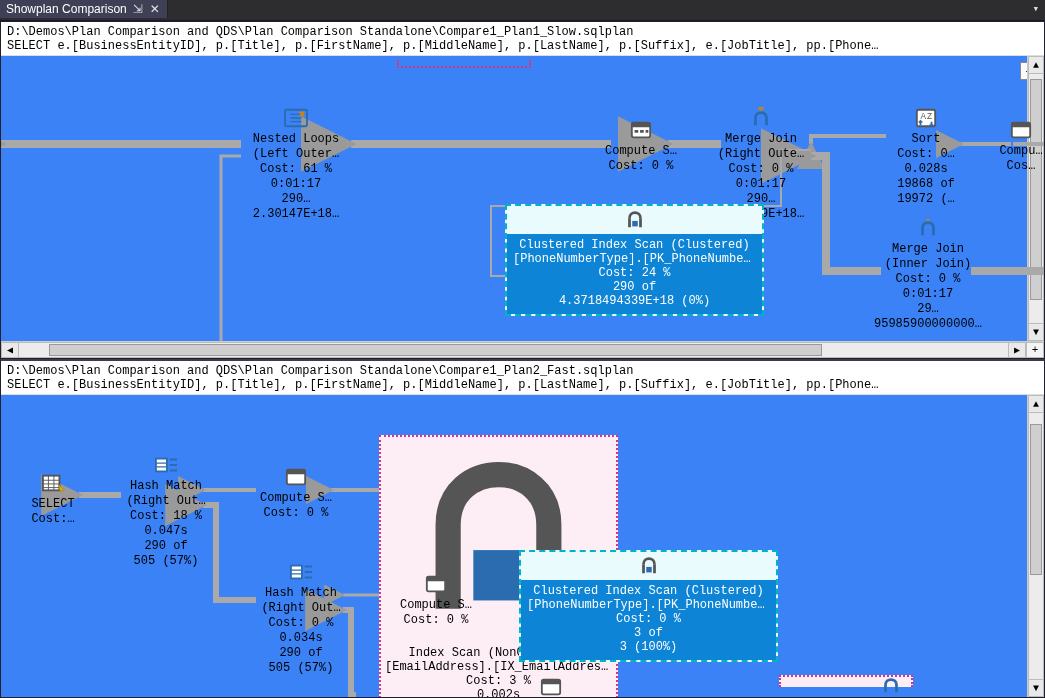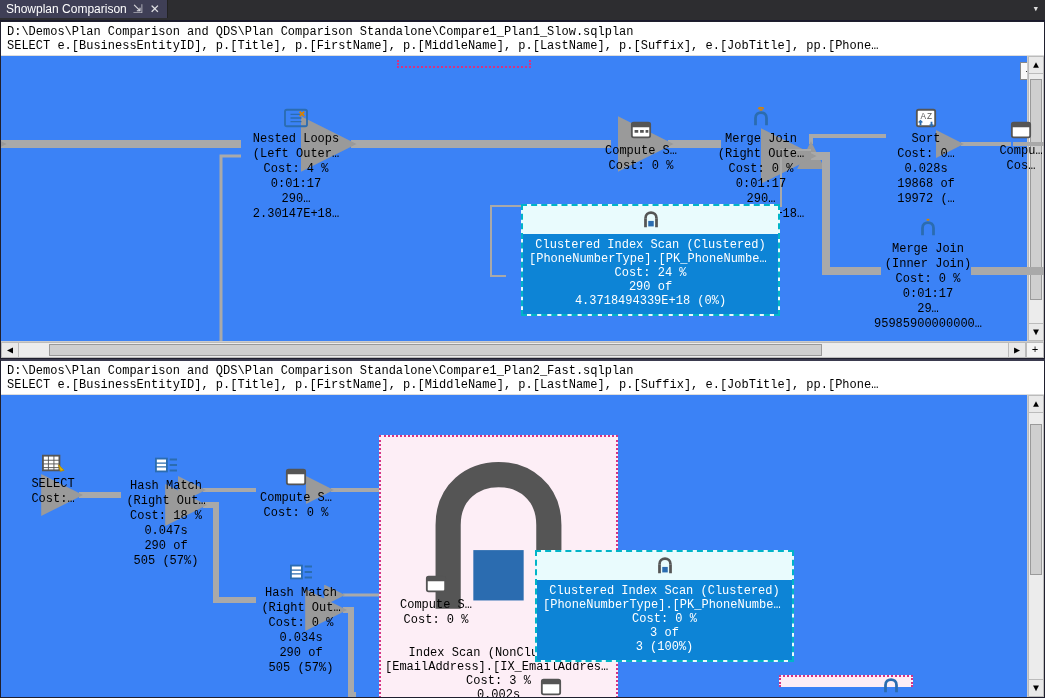--- a/index.html
+++ b/index.html
@@ -29,21 +29,21 @@
   .vscroll .vthumb { position:absolute; left:1px; right:1px; background:#cfcfcf; border:1px solid #9a9a9a; }
 
   .node { position:absolute; text-align:center; line-height:1.25; }
   .node .icon { width:28px; height:24px; margin:0 auto 2px auto; display:flex; align-items:center; justify-content:center; }
   .node svg { width:26px; height:22px; }
   .title { white-space:nowrap; }
   .subtitle { white-space:nowrap; }
   .stat { white-space:nowrap;font-family:Liberation Mono, monospace; }
 
   
-  .blue-box { position:absolute; border:2px dashed #00b4c8; background:#e9fbfd; text-align:center;margin-left:16px; }
+  .blue-box { position:absolute; border:2px dashed #00b4c8; background:#e9fbfd; text-align:center; }
   .blue-head { height:28px; display:flex; align-items:center; justify-content:center; }
   .blue-head svg { width:26px; height:22px; }
   .blue-body { background:#0d84d6; color:#fff; padding:4px 6px 6px 6px; }
   .blue-body .ln { white-space:nowrap; overflow:hidden; text-overflow:ellipsis; }
 
   
   .pink-box { position:absolute; border:2px dotted #d63384; background:#fdeef6; text-align:center; padding:0 0 6px 0; }
   .pink-box .icon { margin-top:4px; }
   .pink-box .ln { white-space:nowrap; overflow:hidden; text-overflow:ellipsis; padding:0 4px; }
 
@@ -114,21 +114,21 @@
             <div class="icon">
               <svg viewBox="0 0 28 24">
                   <rect x="2" y="3" width="24" height="18" rx="2" fill="none" stroke="#2b6cb0" stroke-width="2"></rect>
                   <path d="M8 8 h12 M8 12 h12 M8 16 h12" stroke="#2b6cb0" stroke-width="1.5"></path>
                   <path d="M18 5 l5 5" stroke="#d98300" stroke-width="2"></path>
                   <path d="M23 5 l-5 5" stroke="#d98300" stroke-width="2"></path>
                 </svg>
             </div>
             <div class="title">Nested Loops</div>
             <div class="subtitle">(Left Outer…</div>
-            <div class="stat">Cost: 4 %</div>
+            <div class="stat">Cost: 61 %</div>
             <div class="stat">0:01:17</div>
             <div class="stat">290…</div>
             <div class="stat">2.30147E+18…</div>
           </div>
 
           <div class="node" style="left:600px; top:62px; width:80px;">
             <div class="icon">
               <svg viewBox="0 0 28 24">
                   <rect x="4" y="4" width="20" height="16" rx="2" fill="#fff" stroke="#555" stroke-width="2"></rect>
                   <rect x="4" y="4" width="20" height="5" fill="#555"></rect>
@@ -263,21 +263,21 @@
 
             <polyline points="255,205 215,205 215,110 202,110" fill="none" stroke="#a9a9a9" stroke-width="6" marker-end="url(#ah2)"></polyline>
 
             <polyline points="395,200 342,200" fill="none" stroke="#a9a9a9" stroke-width="3" marker-end="url(#ah2)"></polyline>
 
             <polyline points="520,200 468,200" fill="none" stroke="#a9a9a9" stroke-width="3" marker-end="url(#ah2)"></polyline>
 
             <polyline points="355,300 350,300 350,215 342,215" fill="none" stroke="#a9a9a9" stroke-width="6" marker-end="url(#ah2)"></polyline>
           </svg>
 
-          <div class="node" style="left:22px; top:56px; width:60px;">
+          <div class="node" style="left:22px; top:76px; width:60px;">
             <div class="icon">
               <svg viewBox="0 0 28 24">
                   <rect x="3" y="4" width="18" height="16" fill="#fff" stroke="#555" stroke-width="2"></rect>
                   <path d="M3 9 h18 M3 13 h18 M3 17 h18 M9 4 v16 M15 4 v16" stroke="#555" stroke-width="1"></path>
                   <path d="M19 15 l6 6 M25 15 l-6 6" stroke="#d98300" stroke-width="0"></path>
                   <polygon points="20,14 26,20 22,21" fill="#e6b800" stroke="#b58900" stroke-width="1"></polygon>
                 </svg>
             </div>
             <div class="title">SELECT</div>
             <div class="stat">Cost:…</div>

